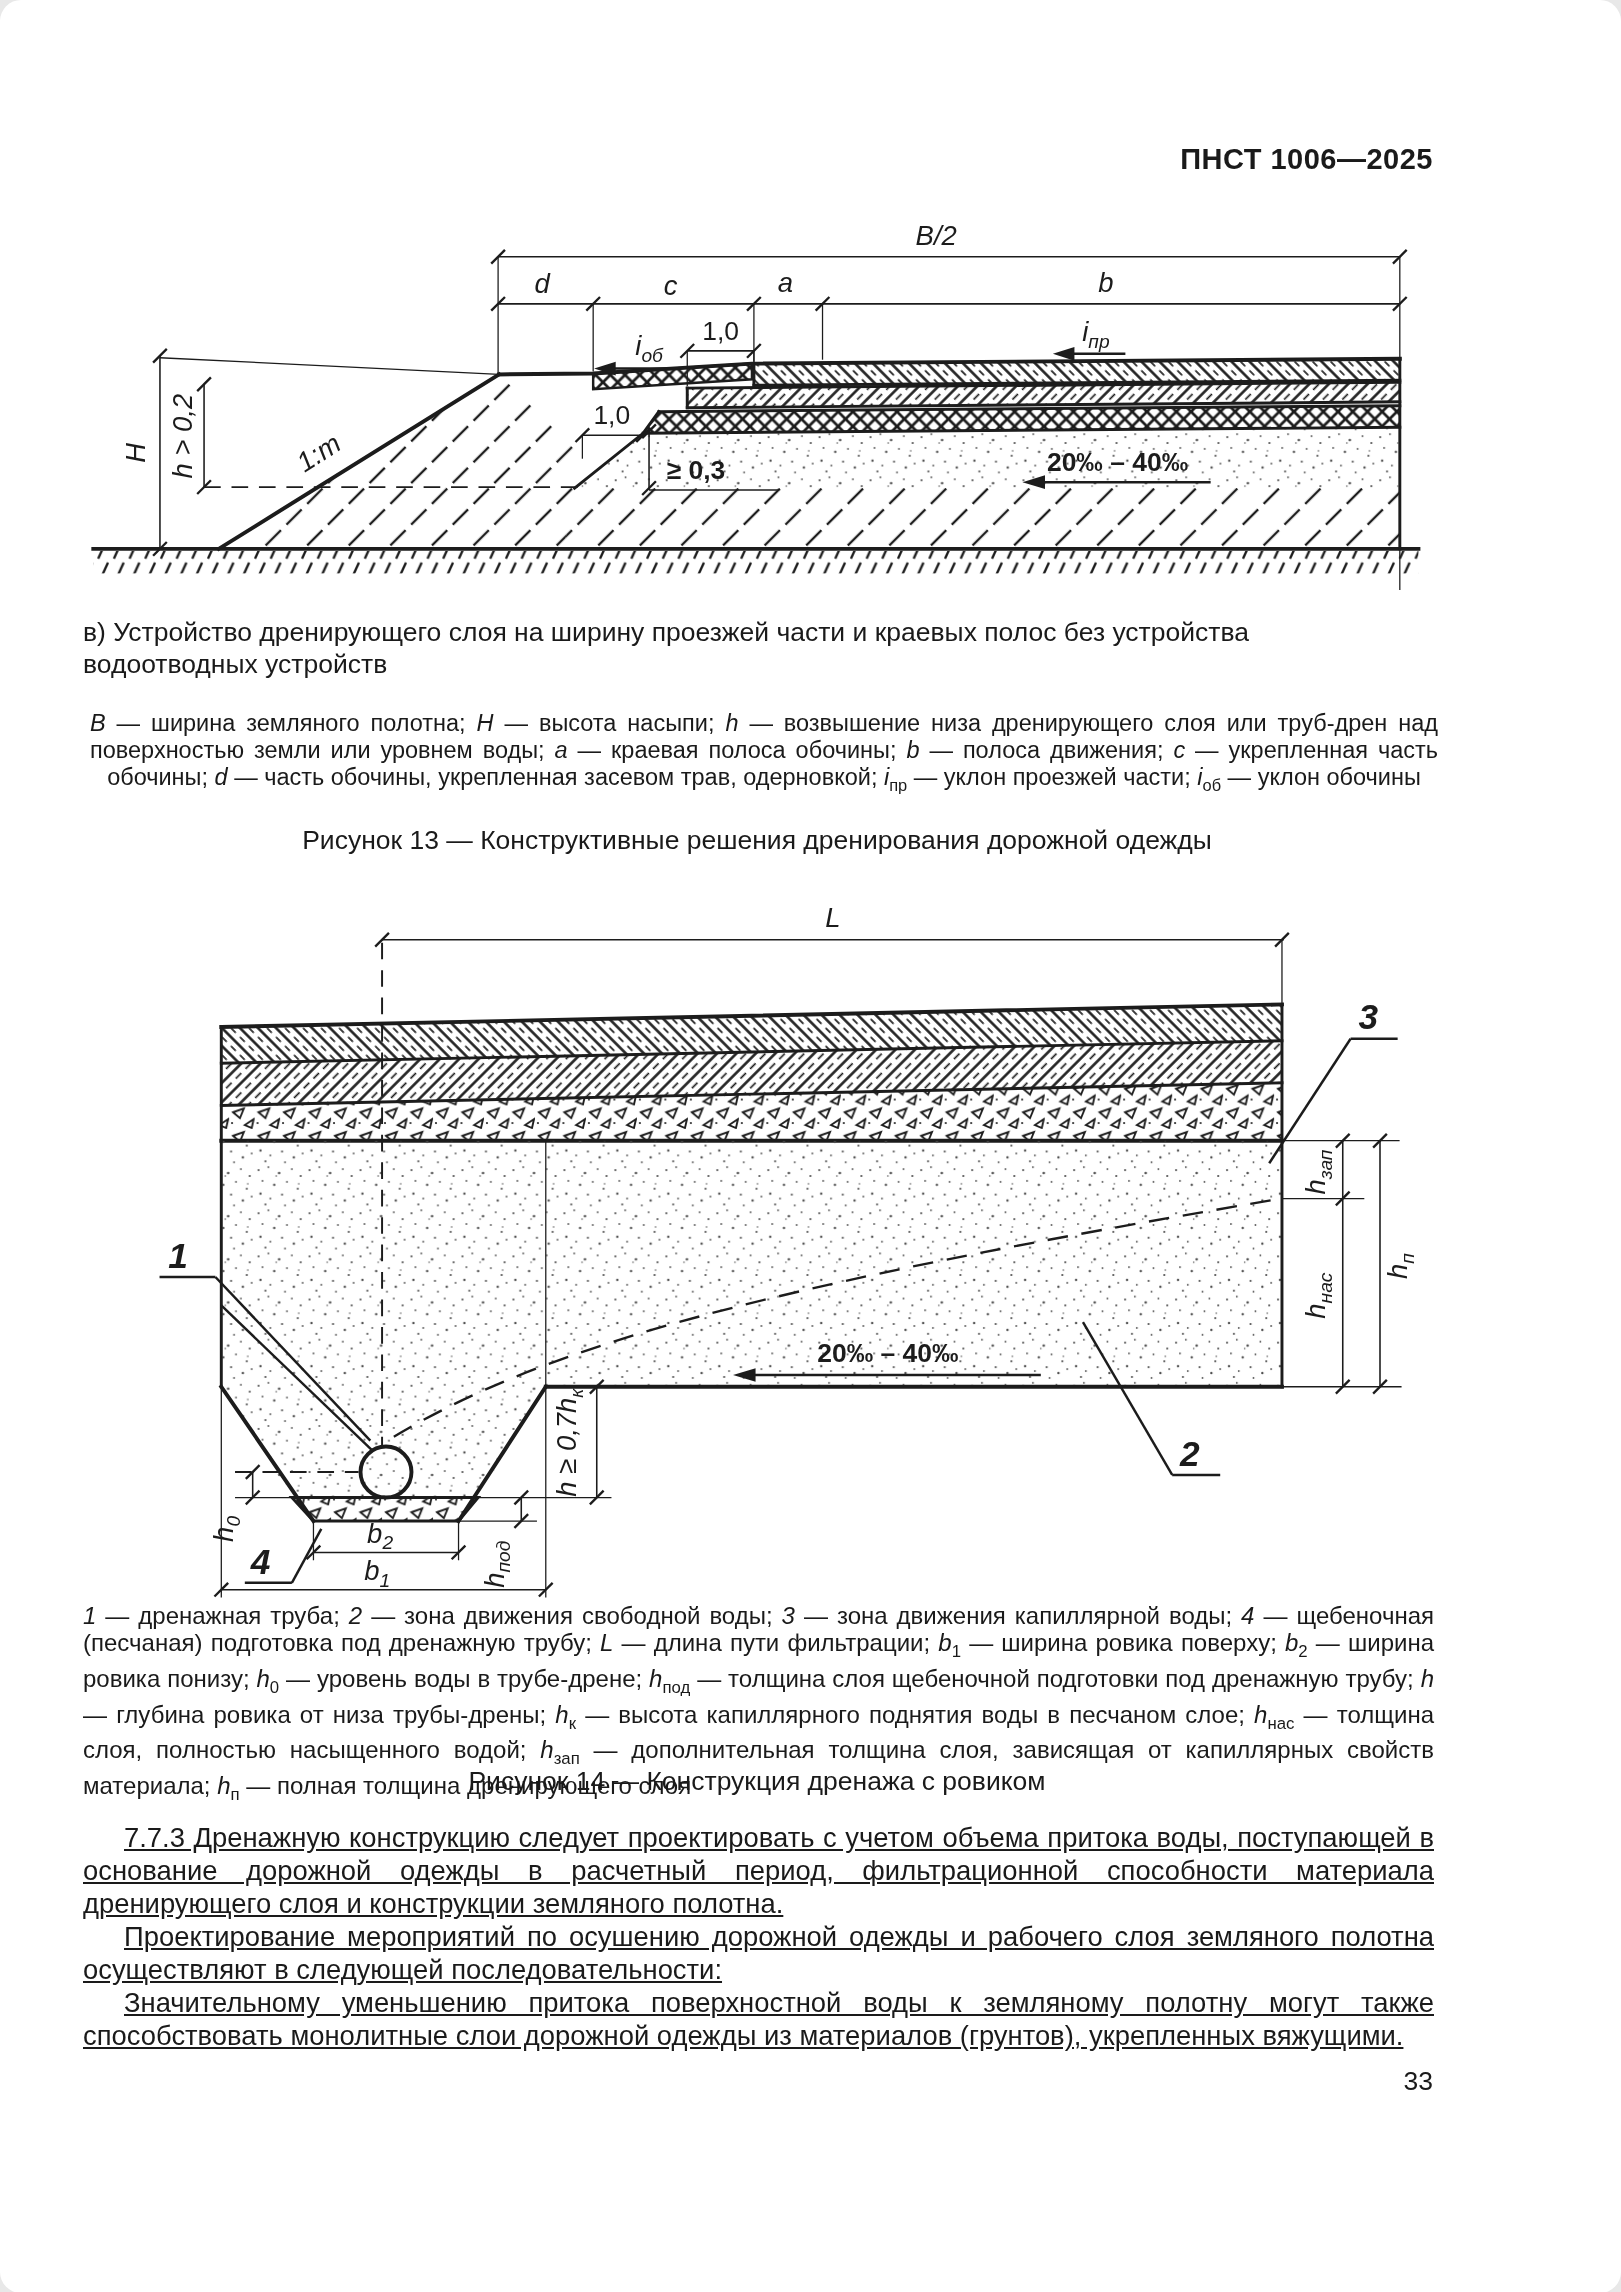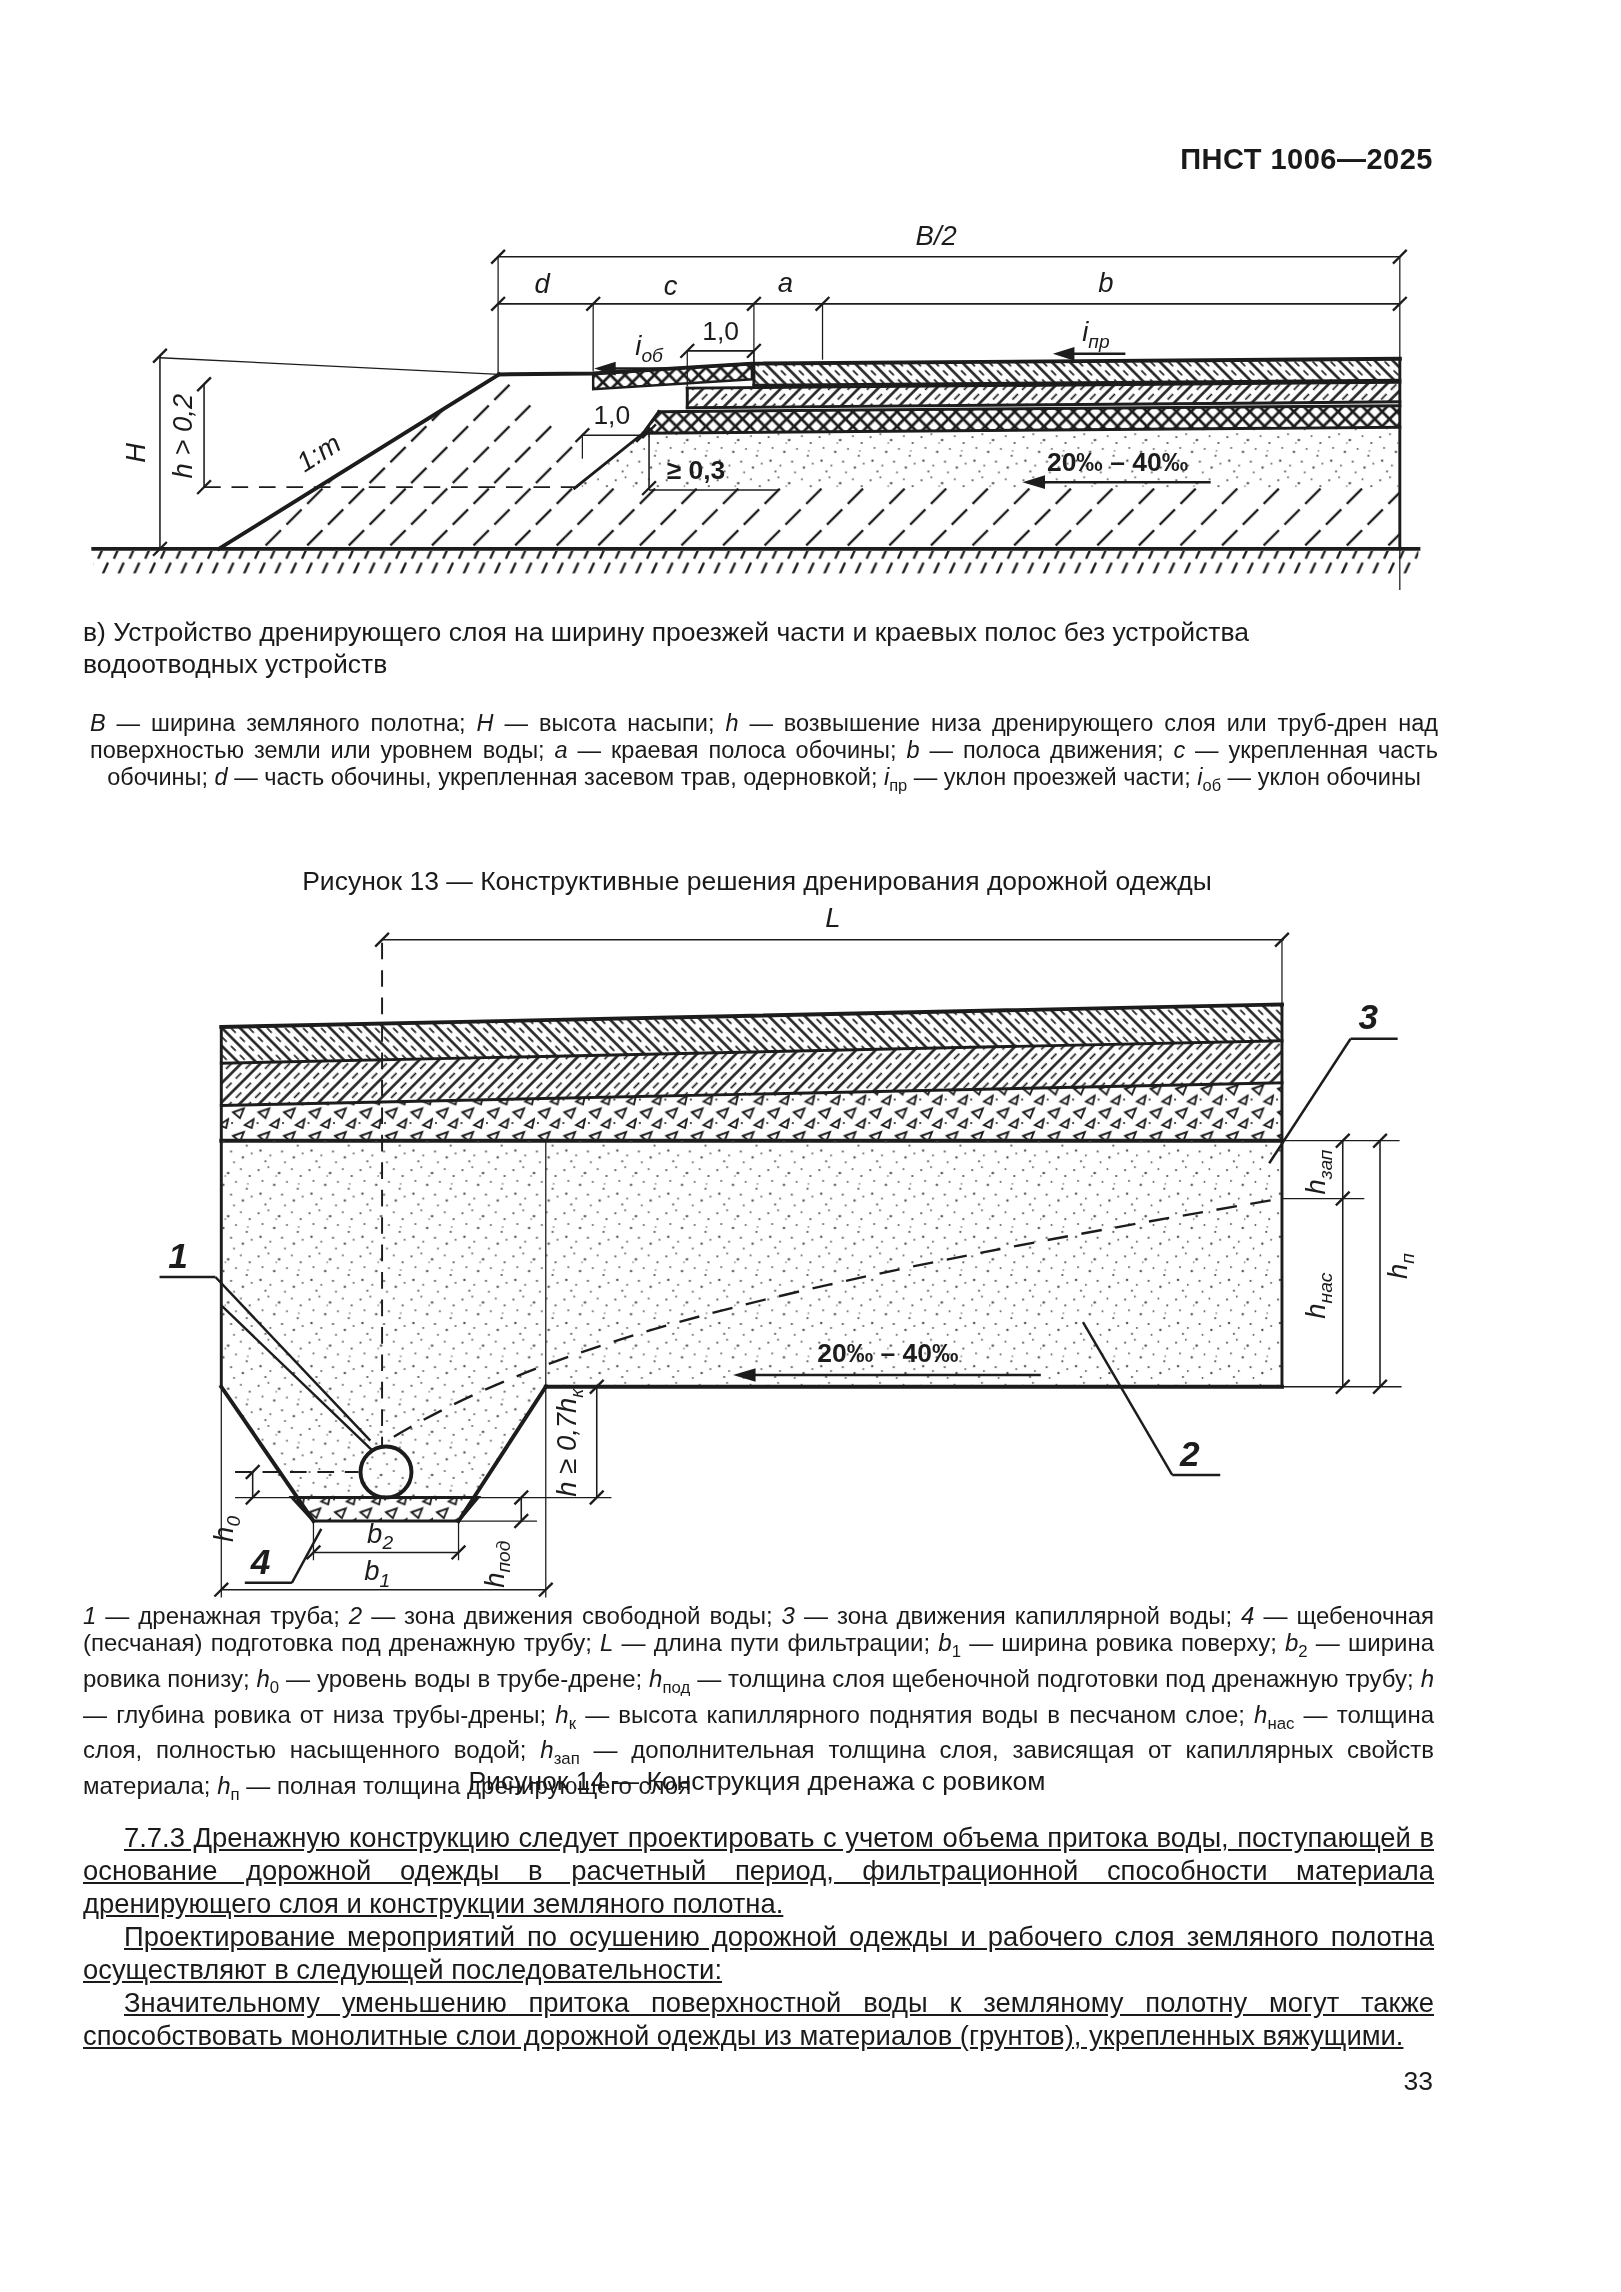--- a/index.html
+++ b/index.html
@@ -1,17 +1,17 @@
 <!DOCTYPE html>
 <html lang="ru"><head>
 <meta charset="utf-8">
 <style>
   html,body{margin:0;padding:0;background:#e8e8e8;}
   .page{position:relative;width:1621px;height:2293px;background:#ffffff;margin:0 auto;
-        font-family:"Liberation Sans",sans-serif;color:#1a1a1a;overflow:hidden;}
+        font-family:"Liberation Sans",sans-serif;color:#1a1a1a;overflow:hidden;border-radius:21px;}
   .abs{position:absolute;}
   .hdr{font-size:29px;font-weight:bold;letter-spacing:0.5px;}
   .cap{font-size:26.5px;line-height:32px;text-align:left;}
   .leg{font-size:23.5px;line-height:27px;text-align:justify;text-align-last:center;}
   .leg2{font-size:24px;line-height:27px;text-align:justify;}
   .figcap{font-size:26.5px;text-align:center;}
   .body p{font-size:27.4px;line-height:33px;text-align:justify;margin:0;text-indent:41px;text-decoration:underline;}
   .pnum{font-size:26.5px;}
   i{font-style:italic;}
   sub{font-size:70%;}
@@ -183,21 +183,21 @@
     <line x1="208" y1="392" x2="208" y2="497" class="ld"></line>
     <line x1="201" y1="399" x2="215" y2="385" class="tk"></line>
     <line x1="201" y1="504" x2="215" y2="490" class="tk"></line>
     <text x="196" y="445" class="dl mid" transform="rotate(-90 196 445)">h &gt; 0,2</text>
 
     <text x="330" y="470" class="dl mid" transform="rotate(-33 330 470)">1:m</text>
   </svg>
 
   <div class="abs cap" style="left:83px;top:616px;width:1348px;">в) Устройство дренирующего слоя на ширину проезжей части и краевых полос без устройства водоотводных устройств</div>
   <div class="abs leg" style="left:90px;top:710px;width:1348px;"><i>В</i> — ширина земляного полотна; <i>Н</i> — высота насыпи; <i>h</i> — возвышение низа дренирующего слоя или труб-дрен над поверхностью земли или уровнем воды; <i>а</i> — краевая полоса обочины; <i>b</i> — полоса движения; <i>с</i> — укрепленная часть обочины; <i>d</i> — часть обочины, укрепленная засевом трав, одерновкой; <i>i</i><sub>пр</sub> — уклон проезжей части; <i>i</i><sub>об</sub> — уклон обочины</div>
-  <div class="abs figcap" style="left:83px;top:866px;width:1348px;">Рисунок 13 — Конструктивные решения дренирования дорожной одежды</div>
+  <div class="abs figcap" style="left:83px;top:825px;width:1348px;">Рисунок 13 — Конструктивные решения дренирования дорожной одежды</div>
 
   <svg class="abs" style="left:137px;top:872px;" width="1392" height="757" viewBox="140 890 1420 772">
 
     <polygon points="226,1048 1308,1025 1308,1062 226,1085" fill="url(#patBack)"></polygon>
     <polygon points="226,1085 1308,1062 1308,1105 226,1128" fill="url(#patFwd)"></polygon>
     <polygon points="226,1128 1308,1105 1308,1164 226,1164" fill="url(#patTri)"></polygon>
     <line x1="226" y1="1048" x2="1308" y2="1025" class="th4"></line>
     <line x1="226" y1="1085" x2="1308" y2="1062" class="th3"></line>
     <line x1="226" y1="1128" x2="1308" y2="1105" class="th3"></line>
     <line x1="226" y1="1164" x2="1308" y2="1164" class="th4"></line>

